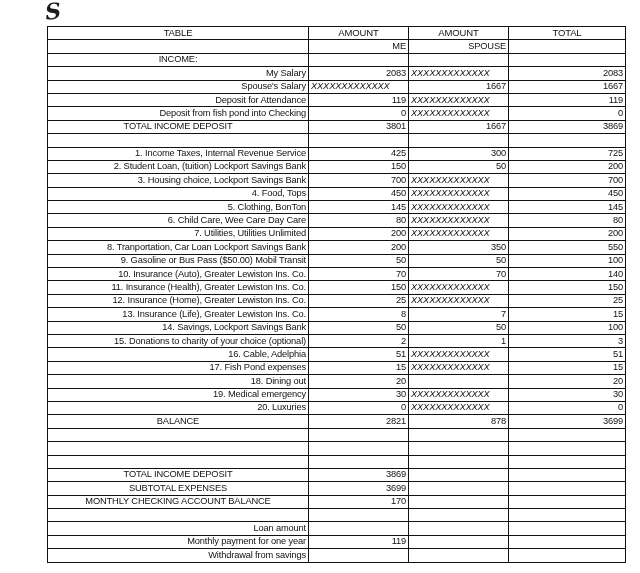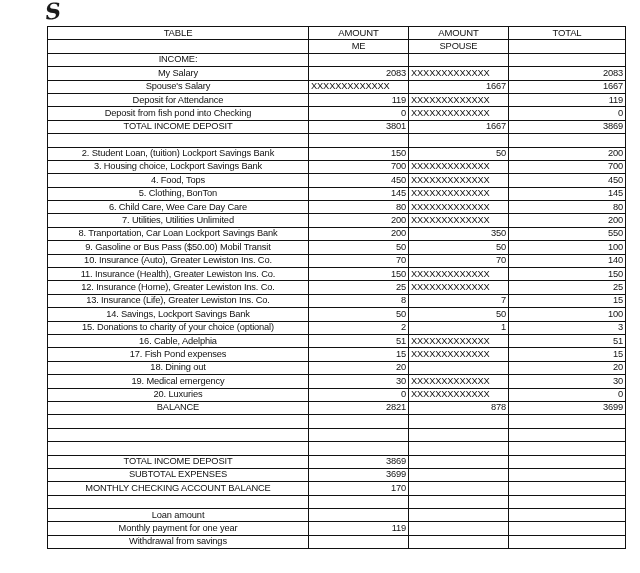--- a/index.html
+++ b/index.html
@@ -60,26 +60,26 @@
     font-weight: normal;
     vertical-align: middle;
     white-space: nowrap;
     overflow: hidden;
     letter-spacing: -0.15px;
   }
   .hdr-center {
     font-size: 9.5px;
     letter-spacing: 0.3px;
   }
-  .lbl      { text-align: center; }
+  .lbl      { text-align: right; }
   .lbl-in   { text-align: center; padding-left: 9px; }
   .lbl-tot  { text-align: center; padding-left: 0; letter-spacing: 0.2px; }
   .lbl-tot-r{ text-align: center; padding-right: 22px; letter-spacing: 0.2px; }
   .num      { text-align: right; padding-right: 2px; }
-  .xfill    { text-align: left; padding-left: 2px; letter-spacing: -0.4px; }
+  .xfill    { text-align: left; padding-left: 2px; letter-spacing: -0.4px; font-style: italic; }
   .blank    { }
 </style>
 </head>
 <body>
 
 <div id="page">
 
   <div id="scan-mark">S</div>
 
   <div id="sheet">
@@ -139,20 +139,26 @@
             <td class="num">1667</td>
             <td class="num">3869</td>
           </tr>
           <tr>
             <td class="blank"></td>
             <td class="blank"></td>
             <td class="blank"></td>
             <td class="blank"></td>
           </tr>
           <tr>
+            <td class="lbl">1. Income Taxes, Internal Revenue Service</td>
+            <td class="num">425</td>
+            <td class="num">300</td>
+            <td class="num">725</td>
+          </tr>
+          <tr>
             <td class="lbl">2. Student Loan, (tuition) Lockport Savings Bank</td>
             <td class="num">150</td>
             <td class="num">50</td>
             <td class="num">200</td>
           </tr>
           <tr>
             <td class="lbl">3. Housing choice, Lockport Savings Bank</td>
             <td class="num">700</td>
             <td class="xfill">XXXXXXXXXXXXX</td>
             <td class="num">700</td>

